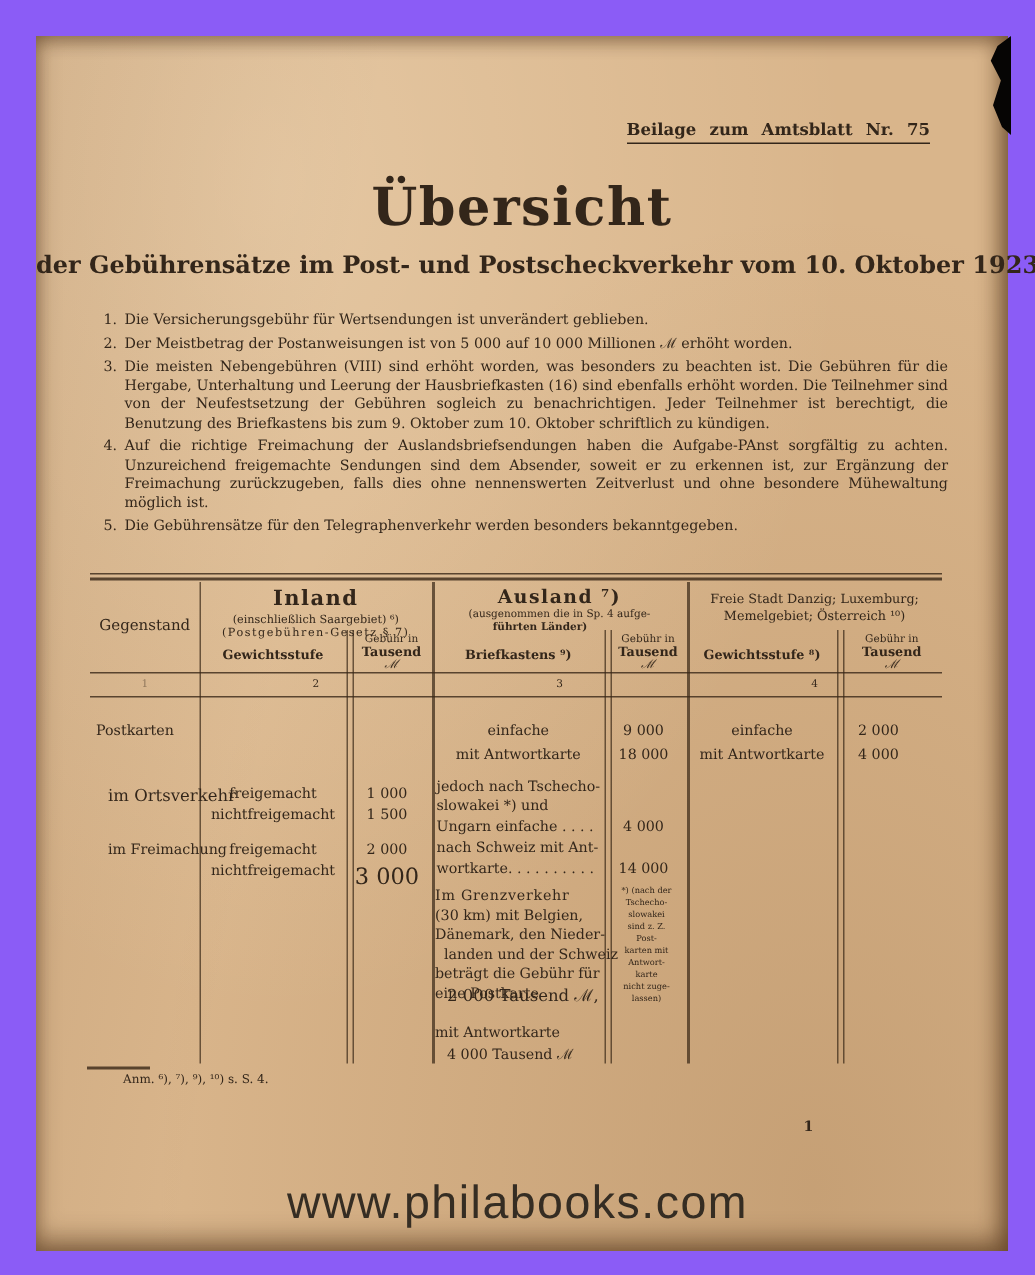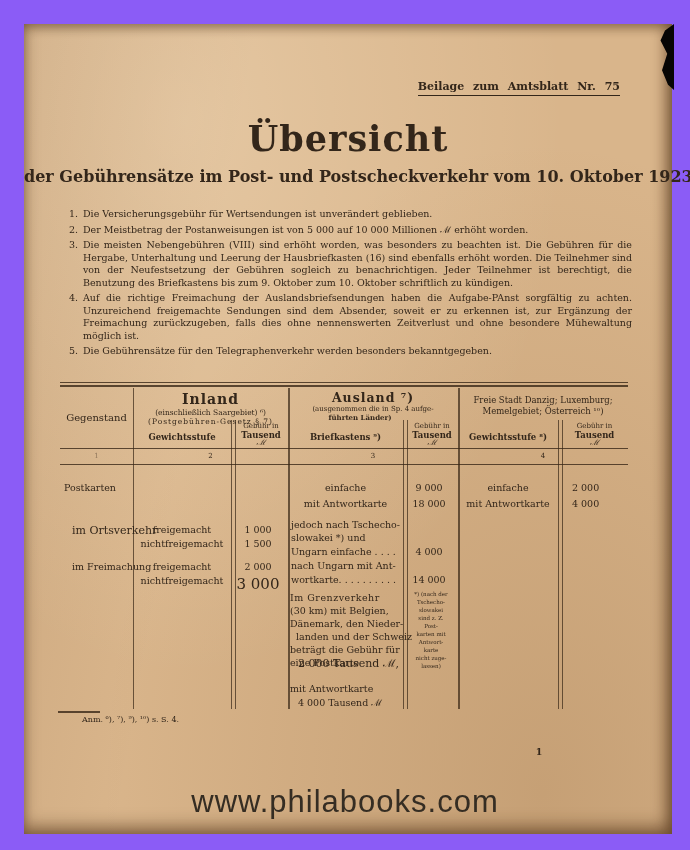--- a/index.html
+++ b/index.html
@@ -147,21 +147,21 @@
       <div class="cell r" style="left:174px;top:142px;width:48px;font-size:9.5px;">1 000</div>
       <div class="cell r" style="left:174px;top:156px;width:48px;font-size:9.5px;">1 500</div>
       <div class="cell r" style="left:174px;top:179px;width:48px;font-size:9.5px;">2 000</div>
       <div class="cell r" style="left:174px;top:193px;width:48px;font-size:15px;">3 000</div>
 
       <div class="cell c" style="left:228px;top:100px;width:115px;font-size:9.5px;">einfache</div>
       <div class="cell c" style="left:228px;top:116px;width:115px;font-size:9.5px;">mit Antwortkarte</div>
       <div class="cell" style="left:231px;top:137px;font-size:9.5px;">jedoch nach Tschecho-</div>
       <div class="cell" style="left:231px;top:150px;font-size:9.5px;">slowakei *) und</div>
       <div class="cell" style="left:231px;top:164px;font-size:9.5px;">Ungarn einfache . . . .</div>
-      <div class="cell" style="left:231px;top:178px;font-size:9.5px;">nach Ungarn mit Ant-</div>
+      <div class="cell" style="left:231px;top:178px;font-size:9.5px;">nach Schweiz mit Ant-</div>
       <div class="cell" style="left:231px;top:192px;font-size:9.5px;">wortkarte. . . . . . . . . .</div>
 
       <div class="cell r" style="left:346px;top:100px;width:46px;font-size:9.5px;">9 000</div>
       <div class="cell r" style="left:346px;top:116px;width:46px;font-size:9.5px;">18 000</div>
       <div class="cell r" style="left:346px;top:164px;width:46px;font-size:9.5px;">4 000</div>
       <div class="cell r" style="left:346px;top:192px;width:46px;font-size:9.5px;">14 000</div>
 
       <div class="cell" style="left:230px;top:210px;font-size:9.5px;letter-spacing:.5px;">Im Grenzverkehr</div>
       <div class="cell" style="left:230px;top:223px;font-size:9.5px;">(30 km) mit Belgien,</div>
       <div class="cell" style="left:230px;top:236px;font-size:9.5px;">Dänemark, den Nieder-</div>

